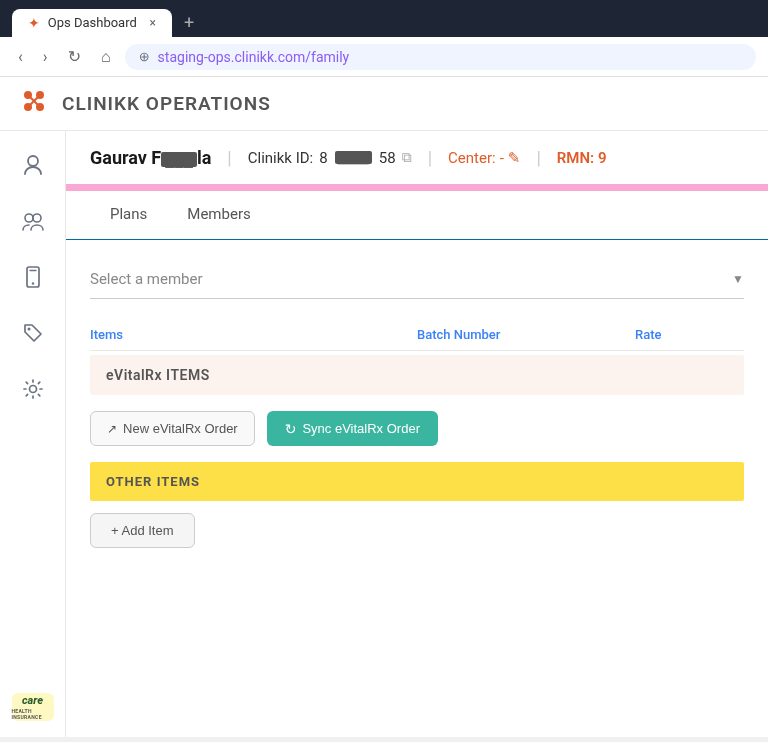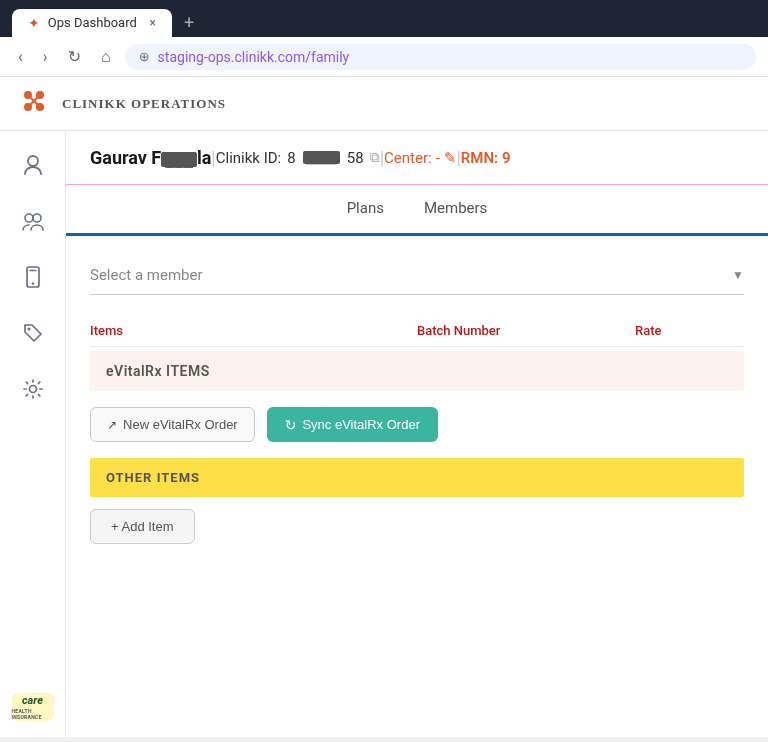--- a/index.html
+++ b/index.html
@@ -82,26 +82,25 @@
       padding: 10px 20px;
       display: flex;
       align-items: center;
       gap: 14px;
     }
     .app-logo {
       color: #e05c2a;
       font-size: 22px;
     }
     .app-title {
-      font-size: 13px;
+      font-size: 19px;
       font-weight: 600;
       color: #555;
       letter-spacing: 1px;
       text-transform: uppercase;
-      font-family: Liberation Serif, serif;
     }
 
     .app-layout {
       display: flex;
       height: calc(742px - 44px - 40px - 52px);
       background: #fff;
     }
 
     
     .sidebar {
@@ -151,22 +150,22 @@
       flex: 1;
       background: #fff;
       overflow-y: auto;
     }
 
     
     .patient-header {
       padding: 16px 24px;
       display: flex;
       align-items: center;
-      gap: 0;
-      border-bottom: 1px solid #f9a8d4;
+      gap: 16px;
+      border-bottom: 7px solid #f9a8d4;
       flex-wrap: wrap;
     }
     .patient-name {
       font-size: 18px;
       font-weight: 700;
       color: #1a1a1a;
     }
     .divider { color: #ccc; font-size: 18px; }
     .clinikk-id {
       font-size: 15px;
@@ -186,23 +185,22 @@
     }
     .rmn {
       color: #e05c2a;
       font-size: 15px;
       font-weight: 600;
     }
 
     
     .tabs {
       display: flex;
-      border-bottom: 3px solid #0369a1;
+      border-bottom: 1px solid #0369a1;
       padding: 0 24px;
-      justify-content: center;
     }
     .tab-item {
       padding: 14px 20px;
       font-size: 15px;
       color: #555;
       cursor: pointer;
       border-bottom: 3px solid transparent;
       margin-bottom: -1px;
     }
     .tab-item.active {
@@ -234,21 +232,21 @@
     
     .table-header {
       display: grid;
       grid-template-columns: 3fr 2fr 1fr;
       padding: 8px 0;
       border-bottom: 1px solid #e8e8e8;
       margin-bottom: 4px;
     }
     .table-col-header {
       font-size: 13px;
-      color: #b91c1c;
+      color: #3b82f6;
       font-weight: 500;
     }
 
     .section-row {
       background: #fdf3ee;
       padding: 12px 16px;
       font-size: 14px;
       font-weight: 600;
       color: #555;
       letter-spacing: 0.5px;

